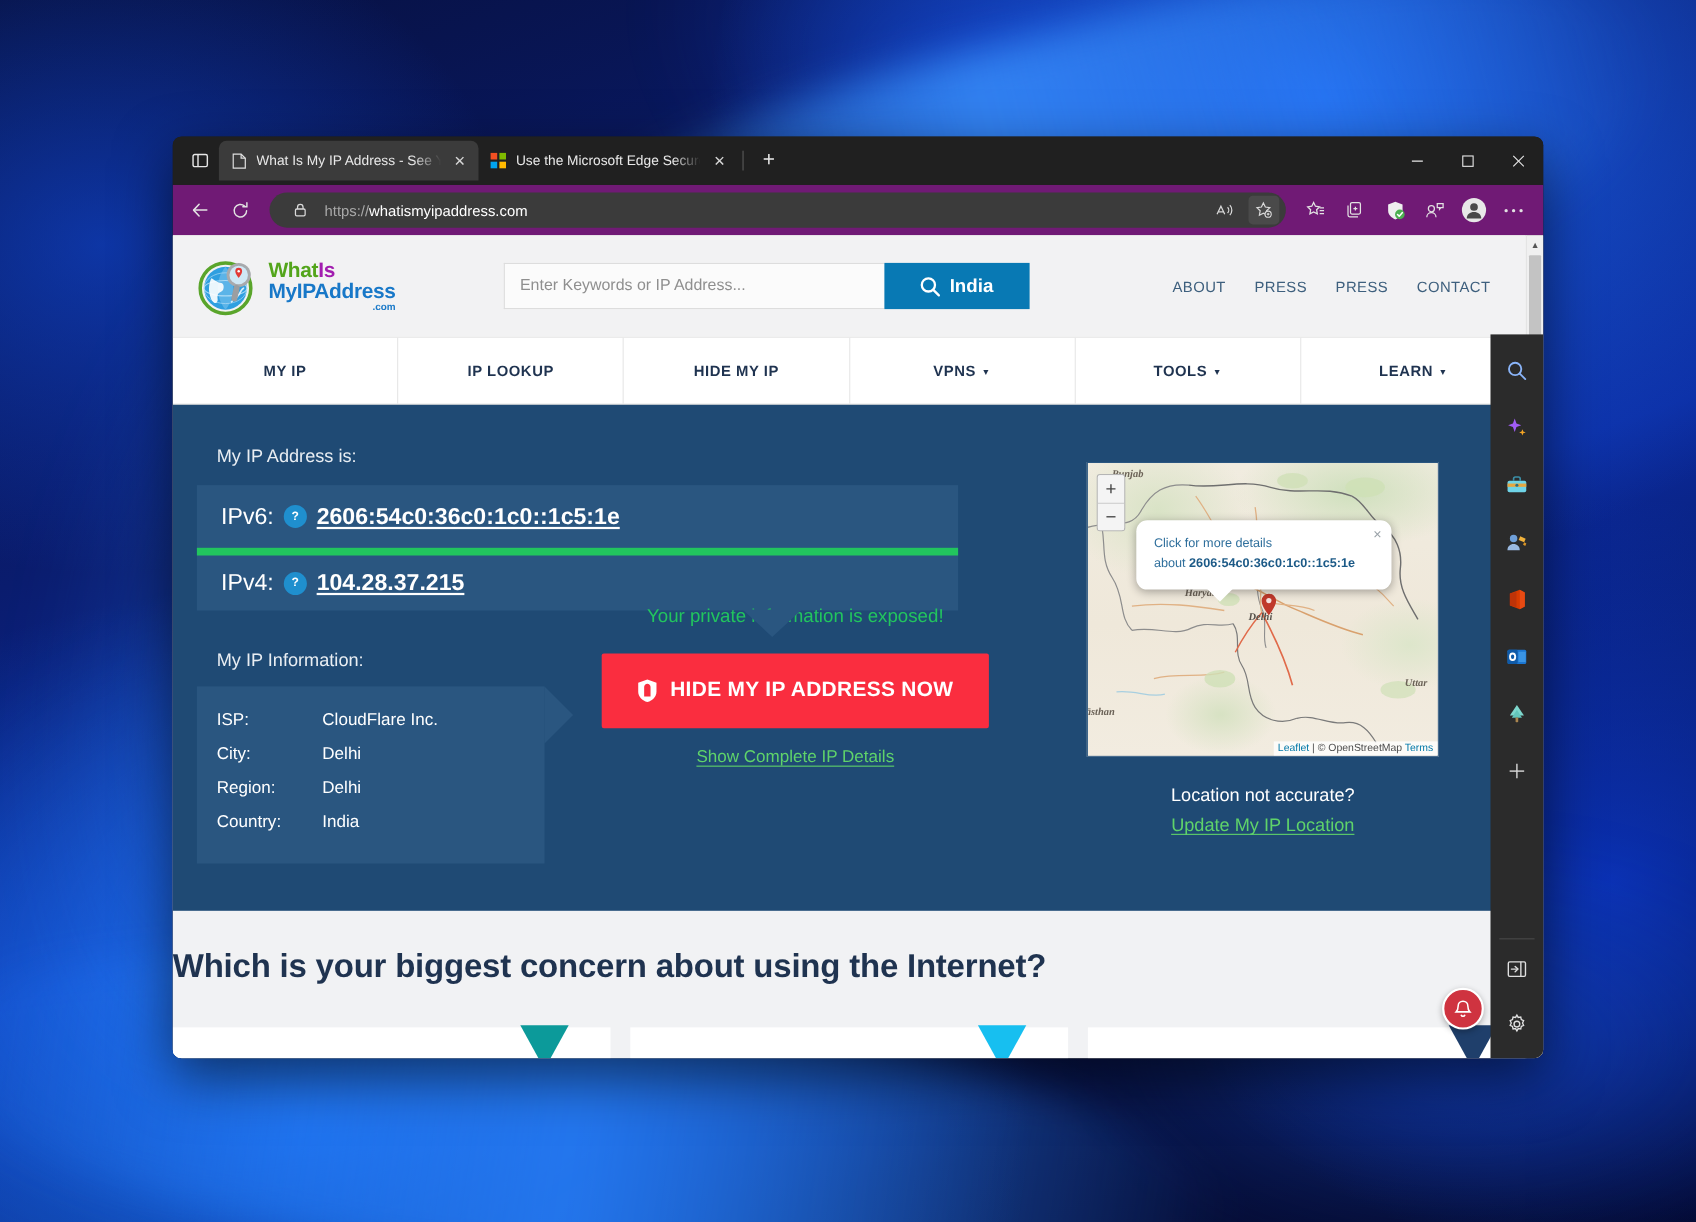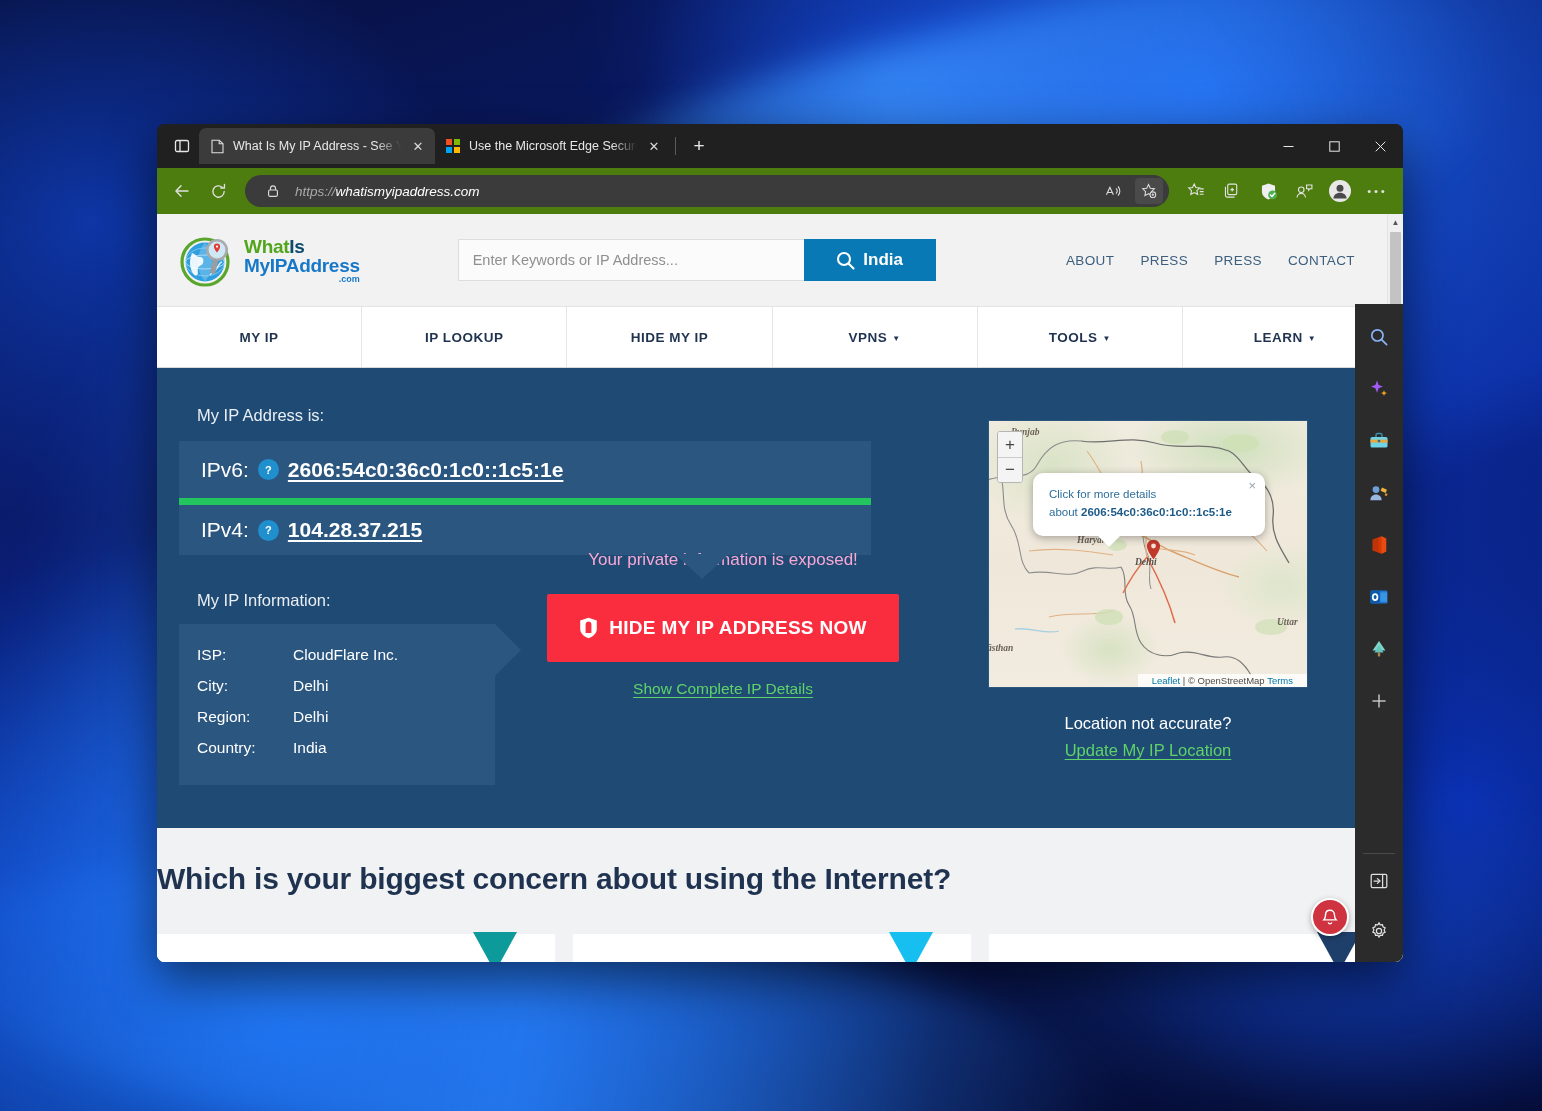--- a/index.html
+++ b/index.html
@@ -120,25 +120,24 @@
     height: 44px; display: flex; align-items: center;
   }
   .wc {
     width: 46px; height: 44px;
     display: flex; align-items: center; justify-content: center;
     color: #e8e8e8; font-size: 12px;
   }
   
   #nav-bar {
     height: 46px;
-    background: #4d7c0f;
+    background: #701a75;
     display: flex; align-items: center;
     padding: 0 10px 0 8px;
     gap: 2px;
-    font-style: italic;
   }
   .nav-btn {
     width: 34px; height: 32px;
     display: flex; align-items: center; justify-content: center;
     color: #e2e2e2; border-radius: 4px; flex:0 0 auto;
   }
   #omnibox {
     flex: 1 1 auto;
     height: 32px;
     background: #3b3b3b;
@@ -185,21 +184,21 @@
     height: 92px;
     background: #f2f2f3;
     display: flex; align-items: center;
     padding: 0 20px 0 22px;
     gap: 18px;
   }
   #logo { display:flex; align-items:center; gap:7px; flex:0 0 auto; }
   .logo-mark { width: 58px; height: 58px; position: relative; }
   .logo-text { line-height: 1.0; }
   .logo-l1 { font-size: 19px; font-weight: 700; color: #53a51b; letter-spacing:-0.3px; }
-  .logo-l1 .blue { color:#0c4a6e; }
+  .logo-l1 .blue { color:#a21caf; }
   .logo-l2 { font-size: 19px; font-weight: 700; color: #1878c8; letter-spacing:-0.3px; }
   .logo-dotcom { font-size: 9px; color:#1878c8; font-weight:700; text-align:right; }
   #search-wrap { display:flex; align-items:stretch; flex:0 0 auto; margin-left: 80px;}
   #search-input {
     width: 346px; height: 42px;
     border: 1px solid #dddddd; border-right:none;
     background:#fbfbfb;
     padding: 0 14px;
     font-size: 14.5px; color:#333;
     font-family: "Liberation Sans", sans-serif;
@@ -296,21 +295,21 @@
   .info-line:last-child { margin-bottom:0; }
   .info-key { width: 96px; flex:0 0 auto; }
   .info-val { font-weight: 400; }
   #cta-col {
     flex: 1 1 auto;
     display:flex; flex-direction:column; align-items:center;
     padding-top: 0;
     margin-left: 20px;
     margin-top: -74px;
   }
-  .exposed-text { color:#f9a8d4; font-size: 17px; margin-bottom: 24px; }
+  .exposed-text { color:#22c55e; font-size: 17px; margin-bottom: 24px; }
   #hide-ip-btn {
     width: 352px; height: 68px;
     background:#fa2d3f;
     color:#ffffff; border:none;
     font-size: 19px; font-weight:700;
     letter-spacing: 0.3px;
     display:flex; align-items:center; justify-content:center; gap:11px;
     border-radius: 2px;
     font-family: "Liberation Sans", sans-serif;
     cursor:pointer;
@@ -380,21 +379,21 @@
     border-top: 12px solid #ffffff;
   }
   #map-pin {
     position:absolute; left: 157px; top: 118px;
     width: 15px; height: 21px; z-index: 5;
   }
   #map-attrib {
     position:absolute; right:0; bottom:0;
     background: rgba(255,255,255,0.78);
     font-size: 9.5px; color:#4c4c4c;
-    padding: 1px 14px;
+    padding: 1px 4px;
     z-index: 5;
   }
   #map-attrib a { color:#0078a8; text-decoration:none; }
   .loc-not-accurate { color:#ffffff; font-size: 16.5px; margin-top: 26px; }
   .update-loc-link {
     color:#5fd36a; font-size: 16.5px; margin-top: 8px;
     text-decoration: underline; text-underline-offset: 3px;
   }
   
   #poll {

